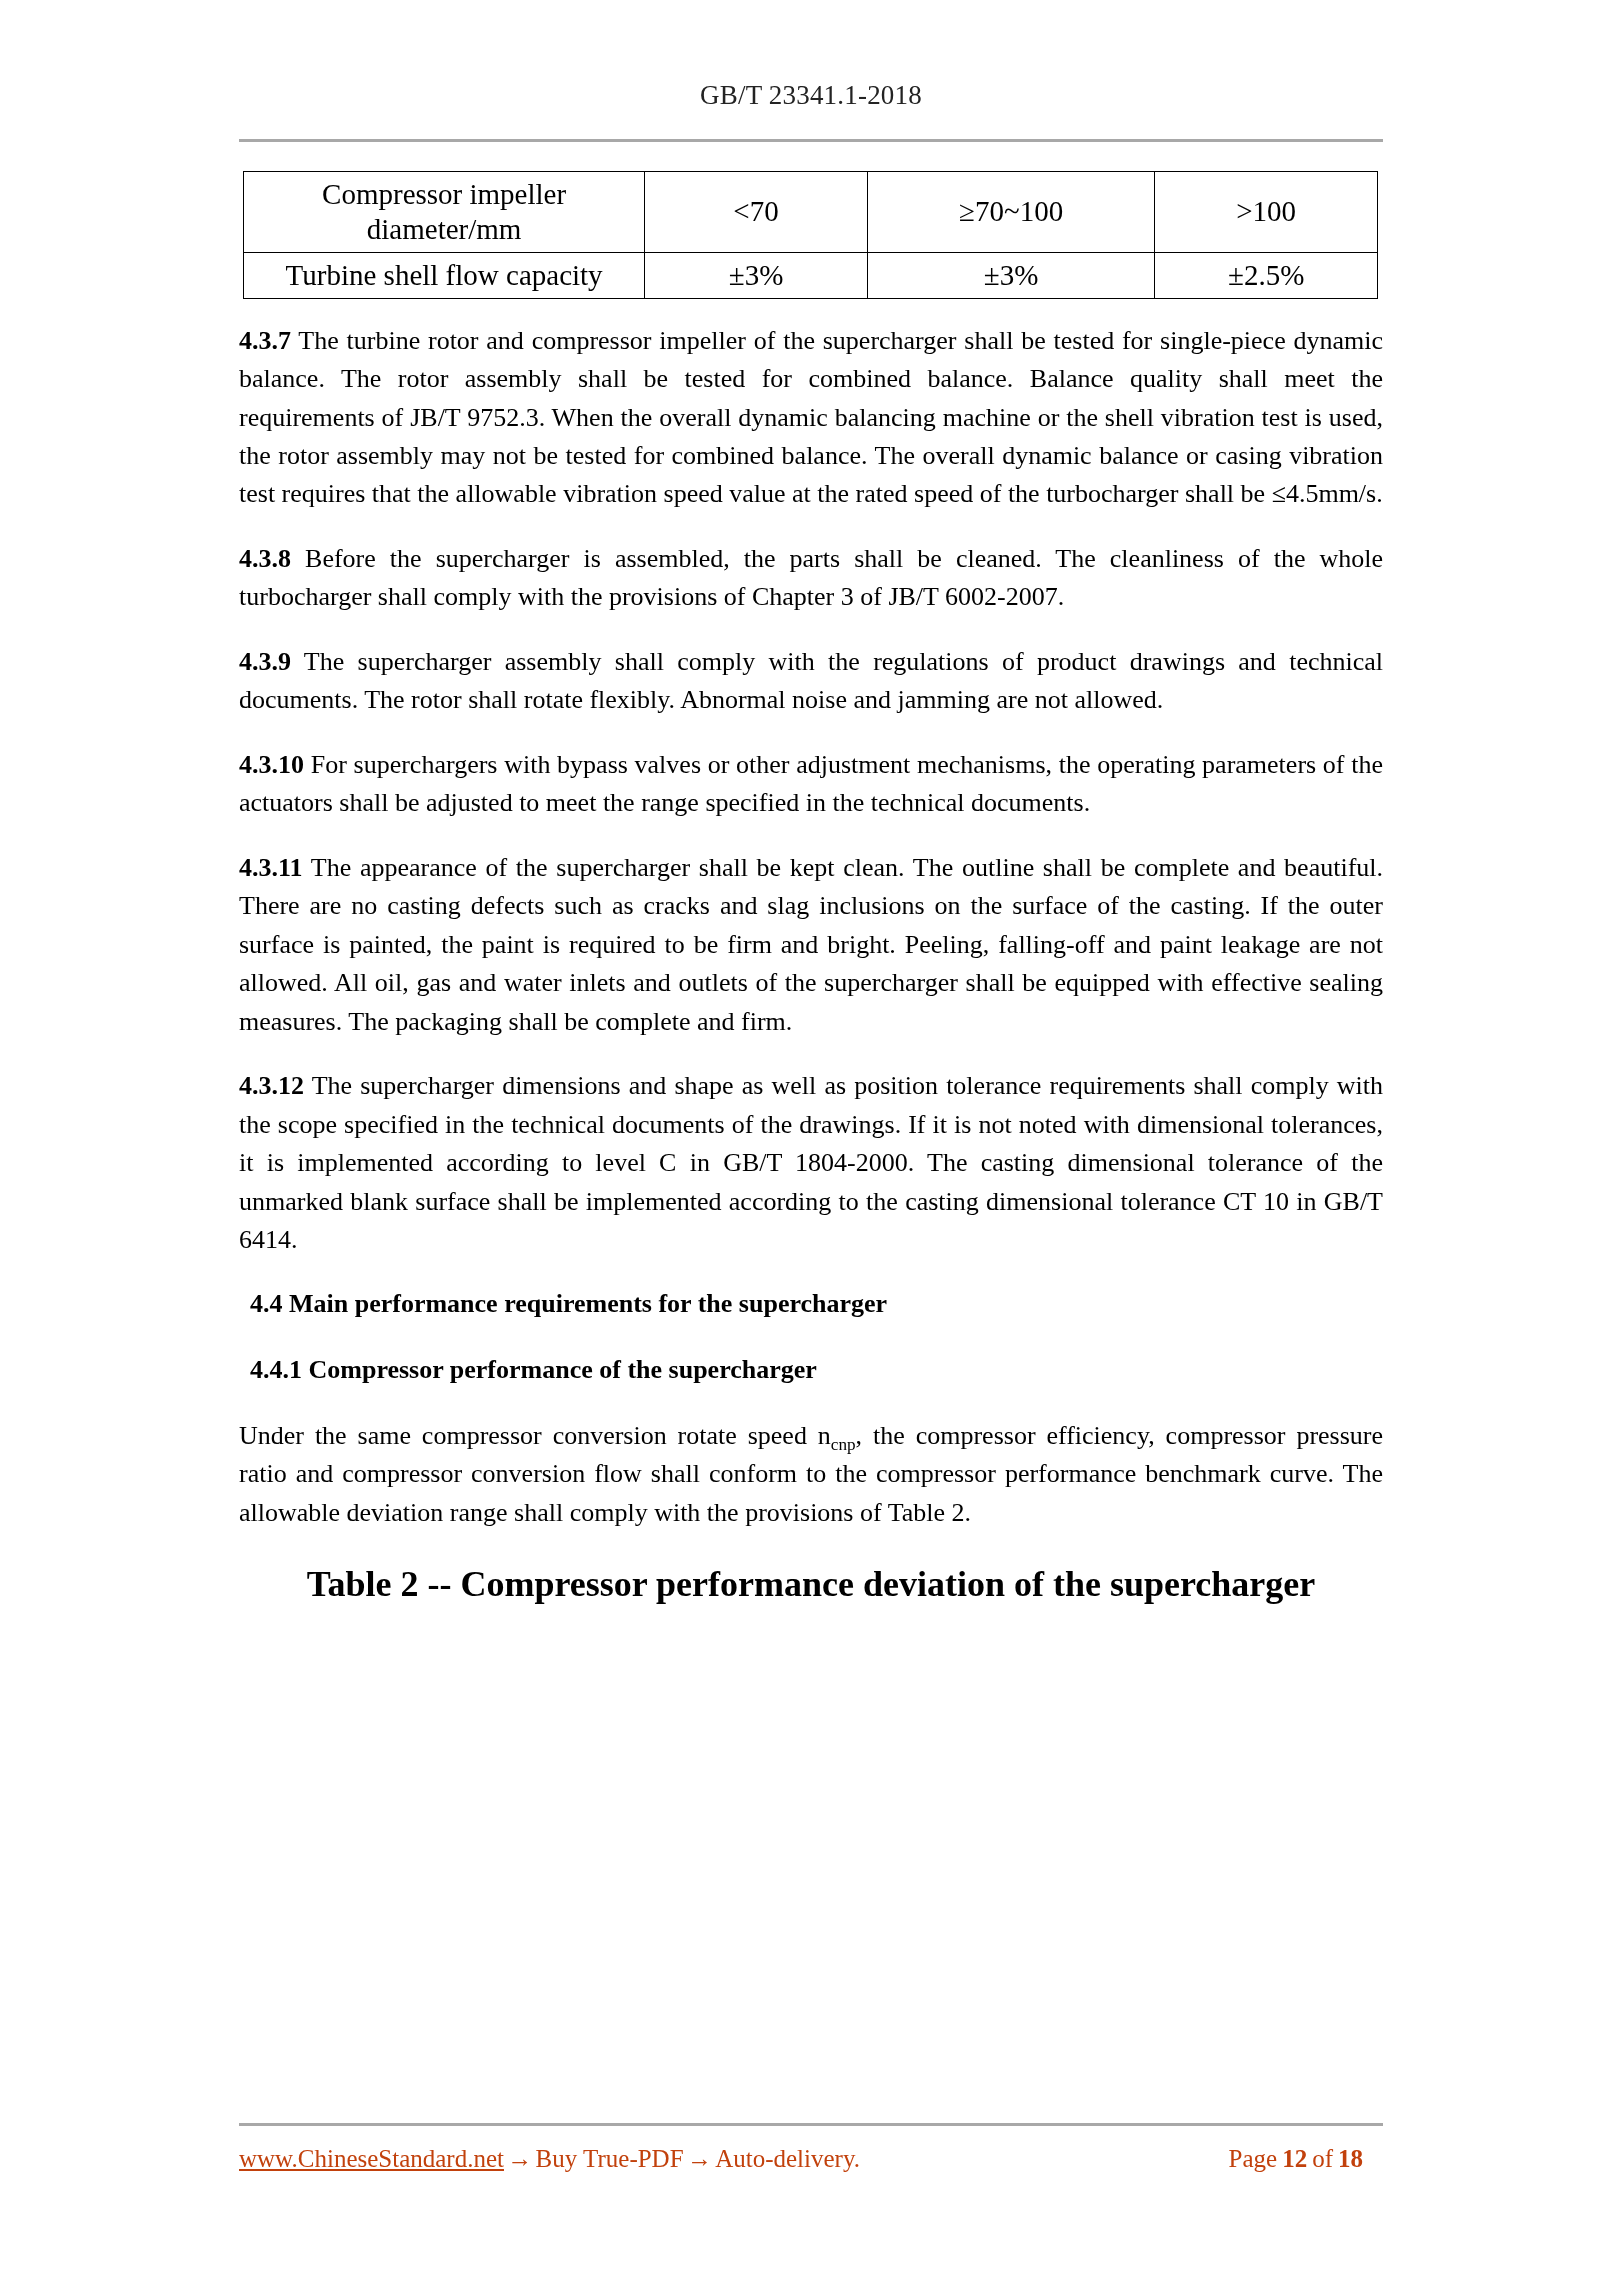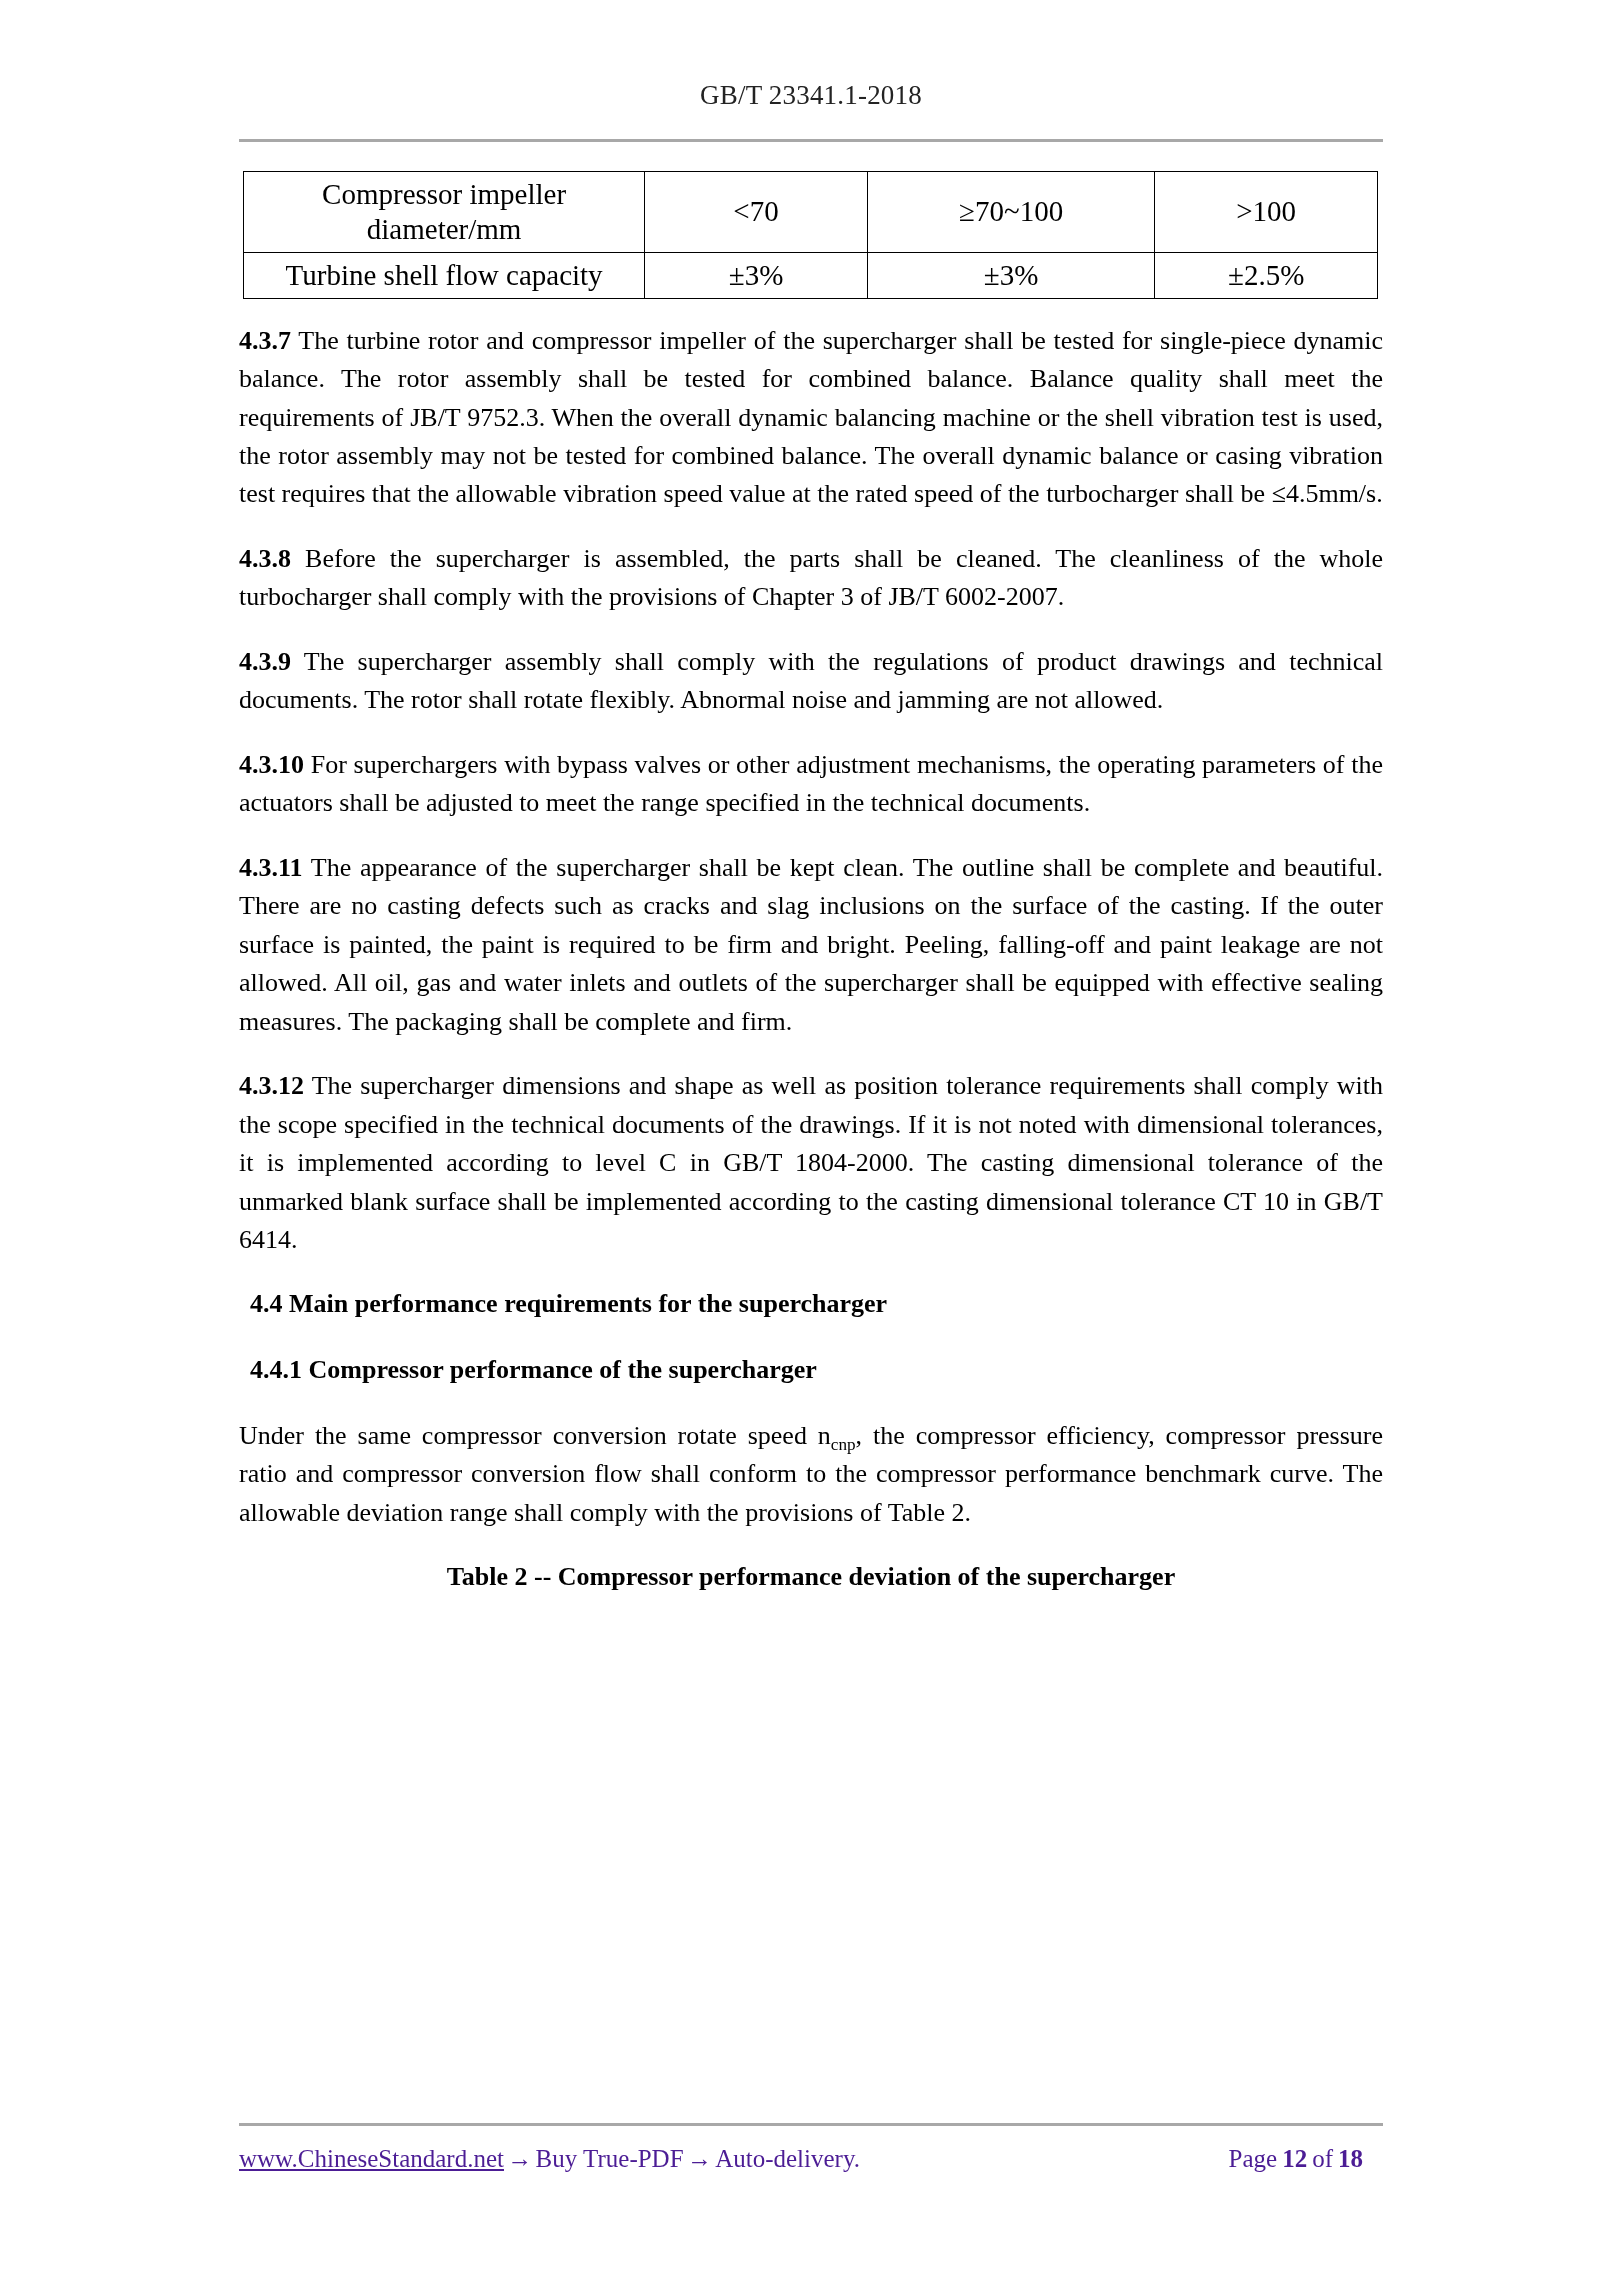--- a/index.html
+++ b/index.html
@@ -94,21 +94,21 @@
 
   h2.heading, h3.heading {
     font-size: 26px;
     font-weight: bold;
     line-height: 1.45;
     margin: 0 0 28px 11px;
     text-align: left;
   }
 
   p.table-caption {
-    font-size: 26px;
+    font-size: 36px;
     font-weight: bold;
     text-align: center;
     margin: 15px 0 0 0;
     line-height: 1.45;
   }
 
   
   .footer-rule {
     position: absolute;
     top: 2123px;
@@ -119,21 +119,21 @@
   }
   .page-footer {
     position: absolute;
     top: 2145px;
     left: 239px;
     width: 1144px;
     display: flex;
     align-items: baseline;
     justify-content: space-between;
     font-size: 25px;
-    color: #4c1d95;
+    color: #c2410c;
     gap: 16px;
   }
   .footer-left {
     white-space: nowrap;
   }
   .footer-left .site {
     text-decoration: underline;
   }
   .footer-left .arrow {
     font-weight: bold;

